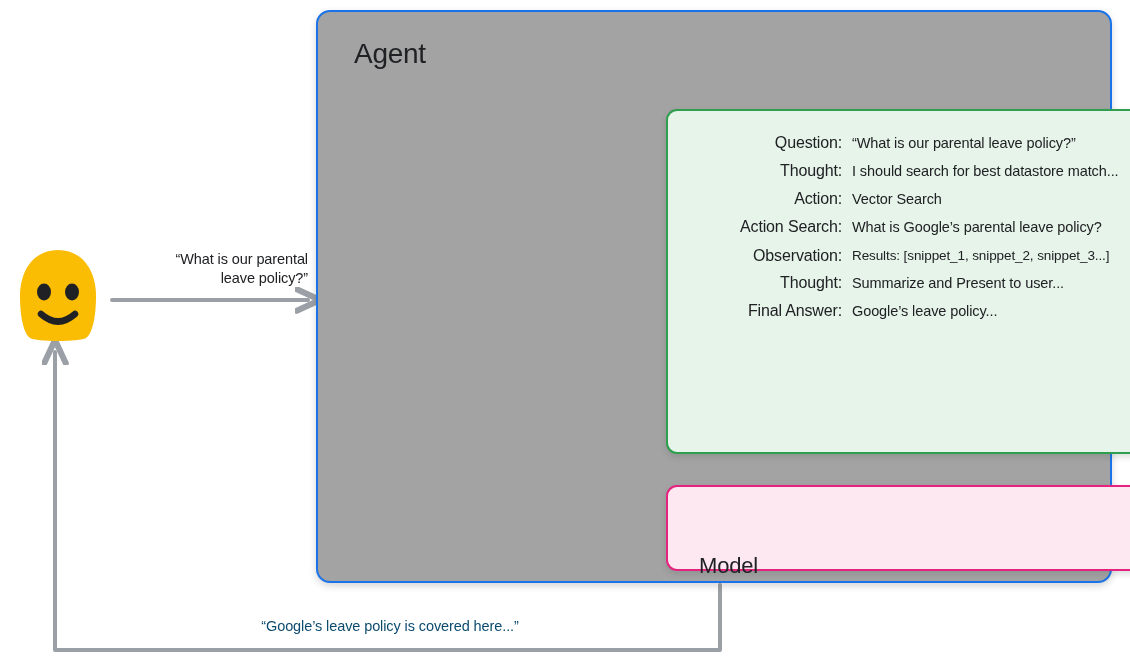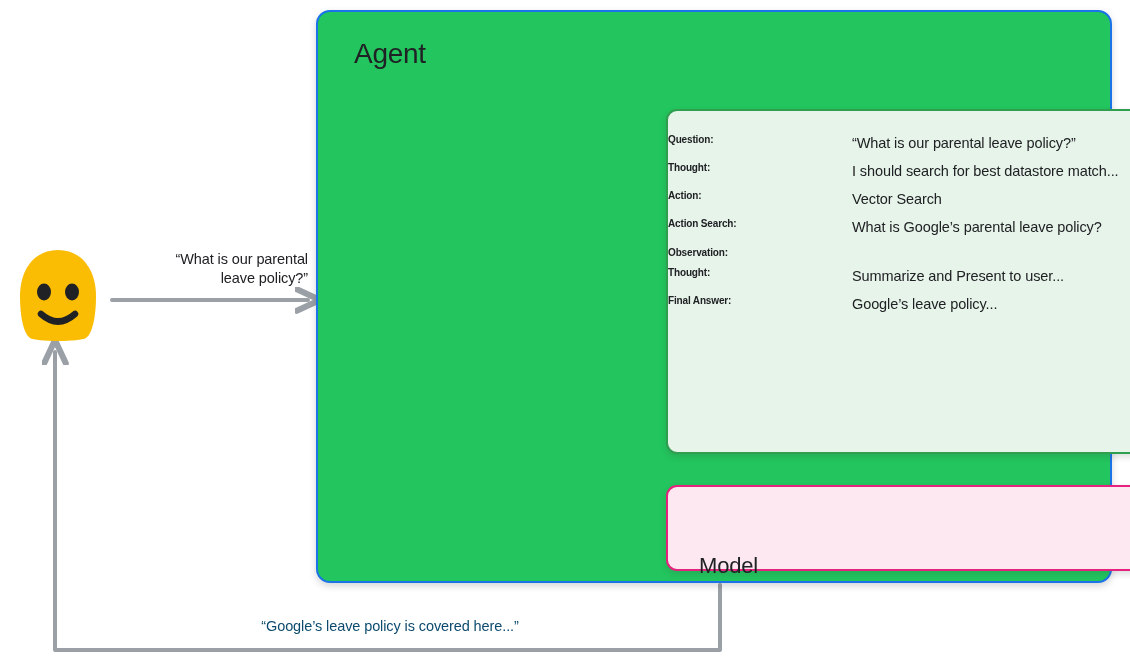--- a/index.html
+++ b/index.html
@@ -64,21 +64,21 @@
   
   #agent-box {
     position: absolute;
     left: 316px;
     top: 10px;
     width: 796px;
     height: 573px;
     box-sizing: border-box;
     border: 2.5px solid #1a73e8;
     border-radius: 14px;
-    background: #22c55e;
+    background: #a3a3a3;
     box-shadow: 0 3px 7px rgba(60,64,67,0.22);
     padding-left: 36px;
   }
   #agent-title {
     position: absolute;
     left: 36px;
     top: 26px;
     font-size: 28px;
     color: #202124;
     letter-spacing: -0.3px;
@@ -104,23 +104,23 @@
     width: 100%;
   }
   .trace-row {
     display: flex;
     align-items: flex-start;
     margin-bottom: 9px;
   }
   .trace-label {
     width: 174px;
     flex: 0 0 174px;
-    text-align: left;
-    font-weight: bold;
-    font-size: 10px;
+    text-align: right;
+    font-weight: normal;
+    font-size: 16px;
     color: #202124;
     letter-spacing: -0.15px;
     padding-top: 0px;
   }
   .trace-value {
     padding-left: 10px;
     font-size: 14.5px;
     color: #202124;
     letter-spacing: -0.1px;
     line-height: 1.32;
@@ -204,21 +204,21 @@
           <div class="trace-row">
             <div class="trace-label">Action:</div>
             <div class="trace-value"><span>Vector Search</span></div>
           </div>
           <div class="trace-row">
             <div class="trace-label">Action Search:</div>
             <div class="trace-value"><span>What is Google’s parental leave policy?</span></div>
           </div>
           <div class="trace-row">
             <div class="trace-label">Observation:</div>
-            <div class="trace-value"></div>
+            <div class="trace-value"><span class="line2">Results: [snippet_1, snippet_2, snippet_3...]</span></div>
           </div>
           <div class="trace-row">
             <div class="trace-label">Thought:</div>
             <div class="trace-value"><span>Summarize and Present to user...</span></div>
           </div>
           <div class="trace-row">
             <div class="trace-label">Final Answer:</div>
             <div class="trace-value"><span>Google’s leave policy...</span></div>
           </div>
         </div>

